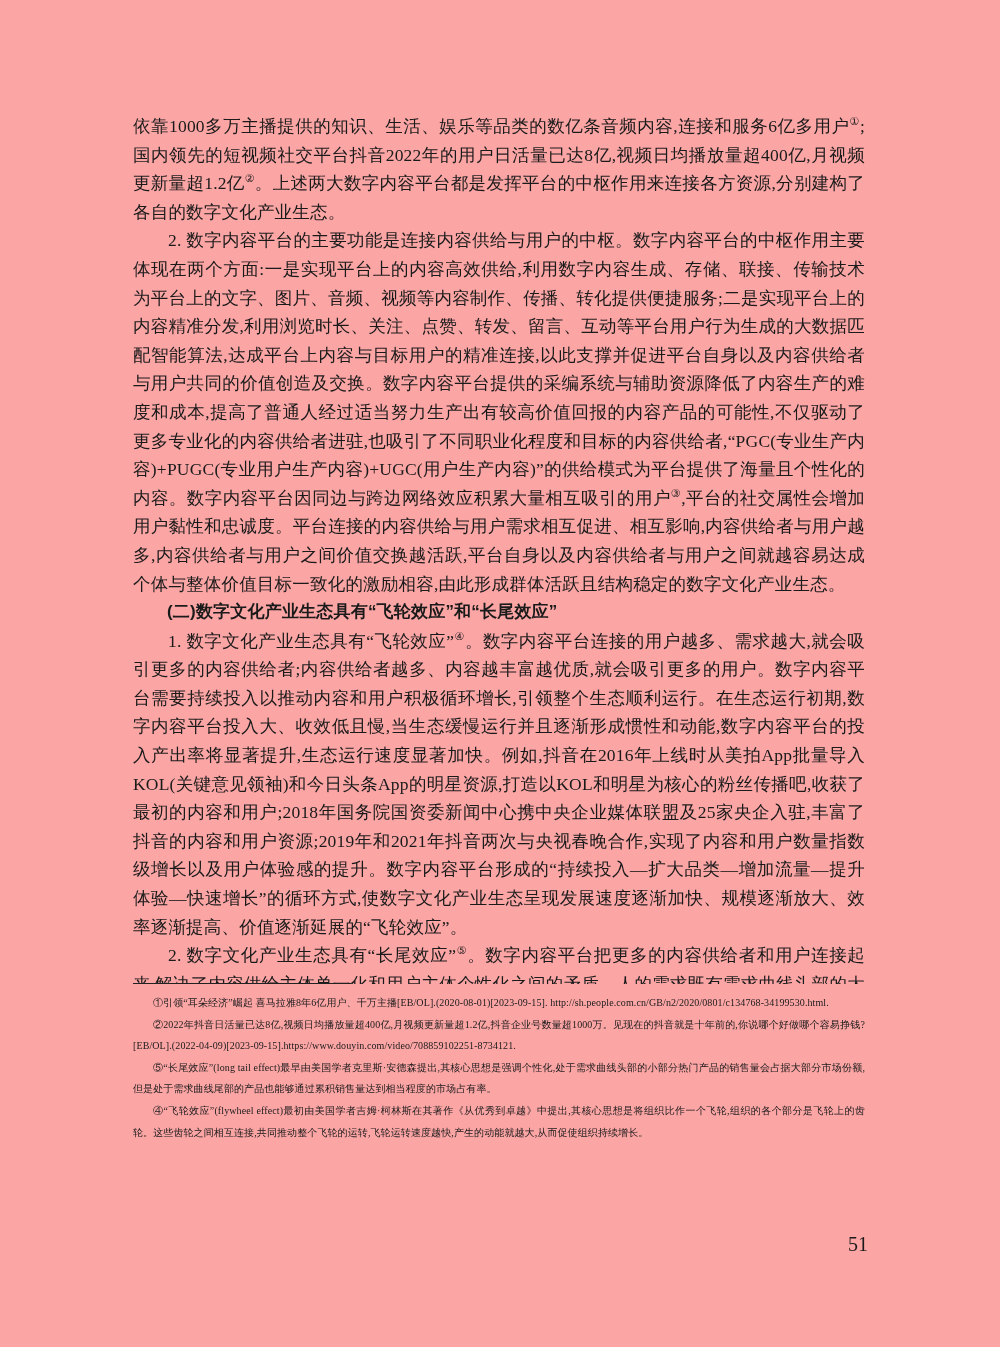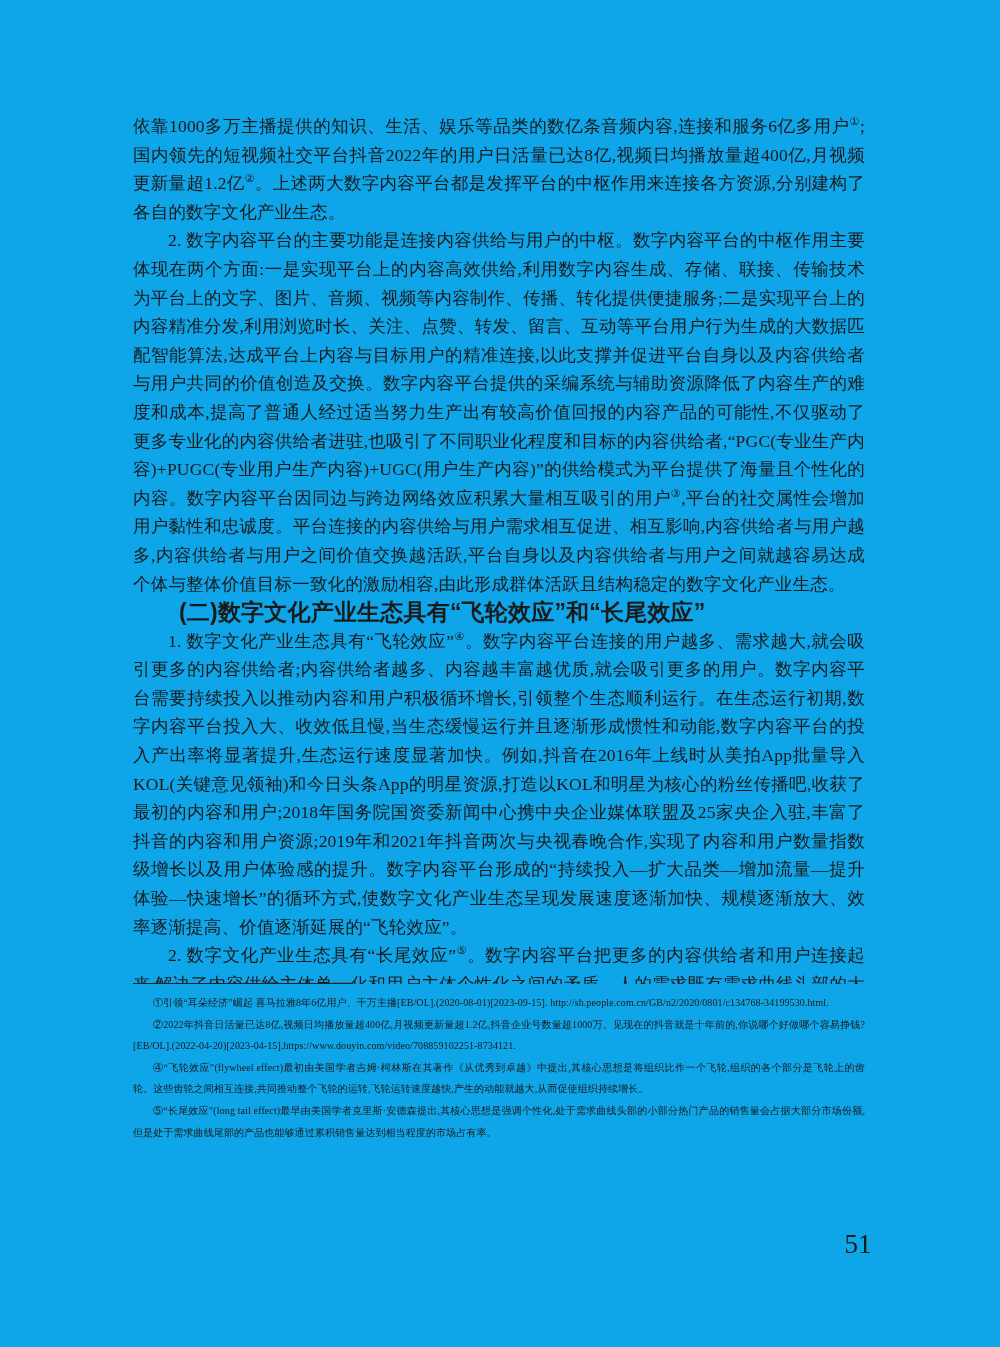--- a/index.html
+++ b/index.html
@@ -4,21 +4,21 @@
 <style>
   html, body {
     margin: 0;
     padding: 0;
     background: #ffffff;
   }
   .page {
     position: relative;
     width: 1000px;
     height: 1347px;
-    background: #0ea5e9;
+    background: #fca5a5;
     color: #1a1a1a;
     font-family: "Liberation Serif", "DejaVu Serif", serif;
     overflow: hidden;
   }
   .article-body {
     position: absolute;
     left: 133px;
     top: 112px;
     width: 732px;
     max-height: 872px;
@@ -31,21 +31,21 @@
     text-align: justify;
     text-justify: inter-ideograph;
     text-indent: 2em;
     letter-spacing: 0.2px;
   }
   .para.no-indent {
     text-indent: 0;
   }
   .section-heading {
     margin: 0;
-    font-size: 23px;
+    font-size: 17px;
     line-height: 28.6px;
     font-weight: bold;
     font-family: "Liberation Sans", "DejaVu Sans", sans-serif;
     text-indent: 2em;
     letter-spacing: 0.2px;
   }
   sup.fn-marker {
     font-size: 11px;
     line-height: 0;
     vertical-align: super;
@@ -74,21 +74,21 @@
     text-justify: inter-ideograph;
     text-indent: 2em;
     letter-spacing: 0.1px;
   }
   .page-number {
     position: absolute;
     left: 826px;
     top: 1230px;
     width: 64px;
     text-align: center;
-    font-size: 27px;
+    font-size: 20px;
     line-height: 28px;
     color: #1a1a1a;
   }
 </style>
 </head>
 <body>
 
 <div class="page">
 
   <main class="article-body">
@@ -96,20 +96,20 @@
     <p class="para">2. 数字内容平台的主要功能是连接内容供给与用户的中枢。数字内容平台的中枢作用主要体现在两个方面:一是实现平台上的内容高效供给,利用数字内容生成、存储、联接、传输技术为平台上的文字、图片、音频、视频等内容制作、传播、转化提供便捷服务;二是实现平台上的内容精准分发,利用浏览时长、关注、点赞、转发、留言、互动等平台用户行为生成的大数据匹配智能算法,达成平台上内容与目标用户的精准连接,以此支撑并促进平台自身以及内容供给者与用户共同的价值创造及交换。数字内容平台提供的采编系统与辅助资源降低了内容生产的难度和成本,提高了普通人经过适当努力生产出有较高价值回报的内容产品的可能性,不仅驱动了更多专业化的内容供给者进驻,也吸引了不同职业化程度和目标的内容供给者,“PGC(专业生产内容)+PUGC(专业用户生产内容)+UGC(用户生产内容)”的供给模式为平台提供了海量且个性化的内容。数字内容平台因同边与跨边网络效应积累大量相互吸引的用户<sup class="fn-marker">③</sup>,平台的社交属性会增加用户黏性和忠诚度。平台连接的内容供给与用户需求相互促进、相互影响,内容供给者与用户越多,内容供给者与用户之间价值交换越活跃,平台自身以及内容供给者与用户之间就越容易达成个体与整体价值目标一致化的激励相容,由此形成群体活跃且结构稳定的数字文化产业生态。</p>
     <h3 class="section-heading">(二)数字文化产业生态具有“飞轮效应”和“长尾效应”</h3>
     <p class="para">1. 数字文化产业生态具有“飞轮效应”<sup class="fn-marker">④</sup>。数字内容平台连接的用户越多、需求越大,就会吸引更多的内容供给者;内容供给者越多、内容越丰富越优质,就会吸引更多的用户。数字内容平台需要持续投入以推动内容和用户积极循环增长,引领整个生态顺利运行。在生态运行初期,数字内容平台投入大、收效低且慢,当生态缓慢运行并且逐渐形成惯性和动能,数字内容平台的投入产出率将显著提升,生态运行速度显著加快。例如,抖音在2016年上线时从美拍App批量导入KOL(关键意见领袖)和今日头条App的明星资源,打造以KOL和明星为核心的粉丝传播吧,收获了最初的内容和用户;2018年国务院国资委新闻中心携中央企业媒体联盟及25家央企入驻,丰富了抖音的内容和用户资源;2019年和2021年抖音两次与央视春晚合作,实现了内容和用户数量指数级增长以及用户体验感的提升。数字内容平台形成的“持续投入—扩大品类—增加流量—提升体验—快速增长”的循环方式,使数字文化产业生态呈现发展速度逐渐加快、规模逐渐放大、效率逐渐提高、价值逐渐延展的“飞轮效应”。</p>
     <p class="para">2. 数字文化产业生态具有“长尾效应”<sup class="fn-marker">⑤</sup>。数字内容平台把更多的内容供给者和用户连接起来,解决了内容供给主体单一化和用户主体个性化之间的矛盾。人的需求既有需求曲线头部的大众化</p>
   </main>
 
   <hr class="footnote-rule">
 
   <section class="footnotes">
     <p class="footnote">①引领“耳朵经济”崛起 喜马拉雅8年6亿用户、千万主播[EB/OL].(2020-08-01)[2023-09-15]. http://sh.people.com.cn/GB/n2/2020/0801/c134768-34199530.html.</p>
-    <p class="footnote">②2022年抖音日活量已达8亿,视频日均播放量超400亿,月视频更新量超1.2亿,抖音企业号数量超1000万。见现在的抖音就是十年前的,你说哪个好做哪个容易挣钱?[EB/OL].(2022-04-20)[2023-04-15].https://www.douyin.com/video/708859102251-8734121.</p>
+    <p class="footnote">②2022年抖音日活量已达8亿,视频日均播放量超400亿,月视频更新量超1.2亿,抖音企业号数量超1000万。见现在的抖音就是十年前的,你说哪个好做哪个容易挣钱?[EB/OL].(2022-04-09)[2023-09-15].https://www.douyin.com/video/708859102251-8734121.</p>
+    <p class="footnote">⑤“长尾效应”(long tail effect)最早由美国学者克里斯·安德森提出,其核心思想是强调个性化,处于需求曲线头部的小部分热门产品的销售量会占据大部分市场份额,但是处于需求曲线尾部的产品也能够通过累积销售量达到相当程度的市场占有率。</p>
     <p class="footnote">④“飞轮效应”(flywheel effect)最初由美国学者吉姆·柯林斯在其著作《从优秀到卓越》中提出,其核心思想是将组织比作一个飞轮,组织的各个部分是飞轮上的齿轮。这些齿轮之间相互连接,共同推动整个飞轮的运转,飞轮运转速度越快,产生的动能就越大,从而促使组织持续增长。</p>
-    <p class="footnote">⑤“长尾效应”(long tail effect)最早由美国学者克里斯·安德森提出,其核心思想是强调个性化,处于需求曲线头部的小部分热门产品的销售量会占据大部分市场份额,但是处于需求曲线尾部的产品也能够通过累积销售量达到相当程度的市场占有率。</p>
   </section>
 
   <div class="page-number">51</div>
 
 </div>
 
 </body></html>

